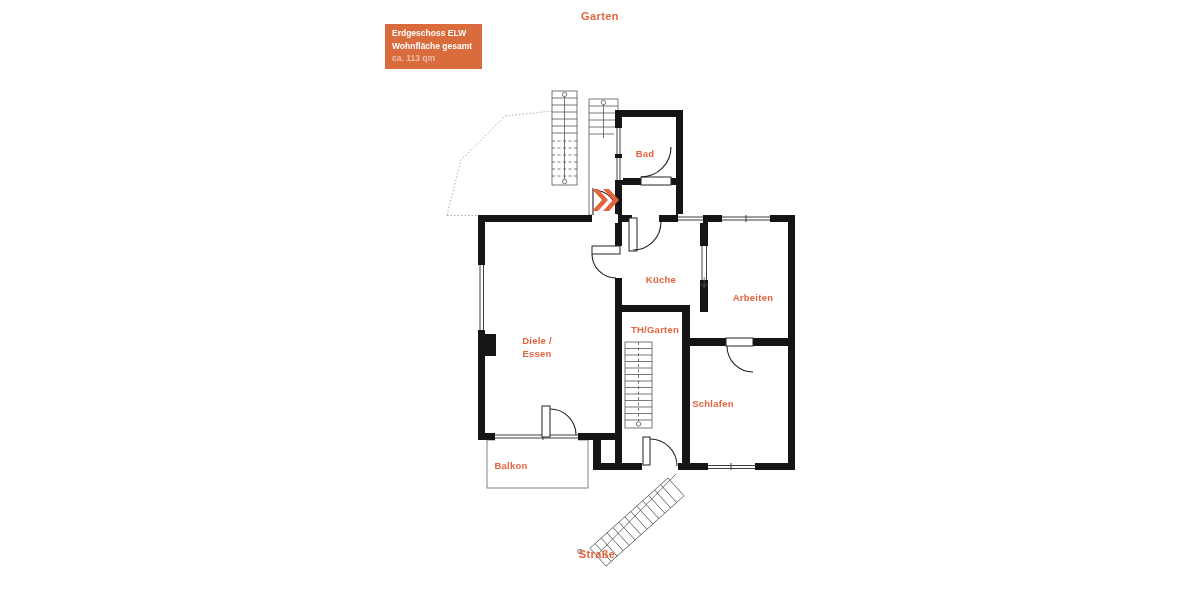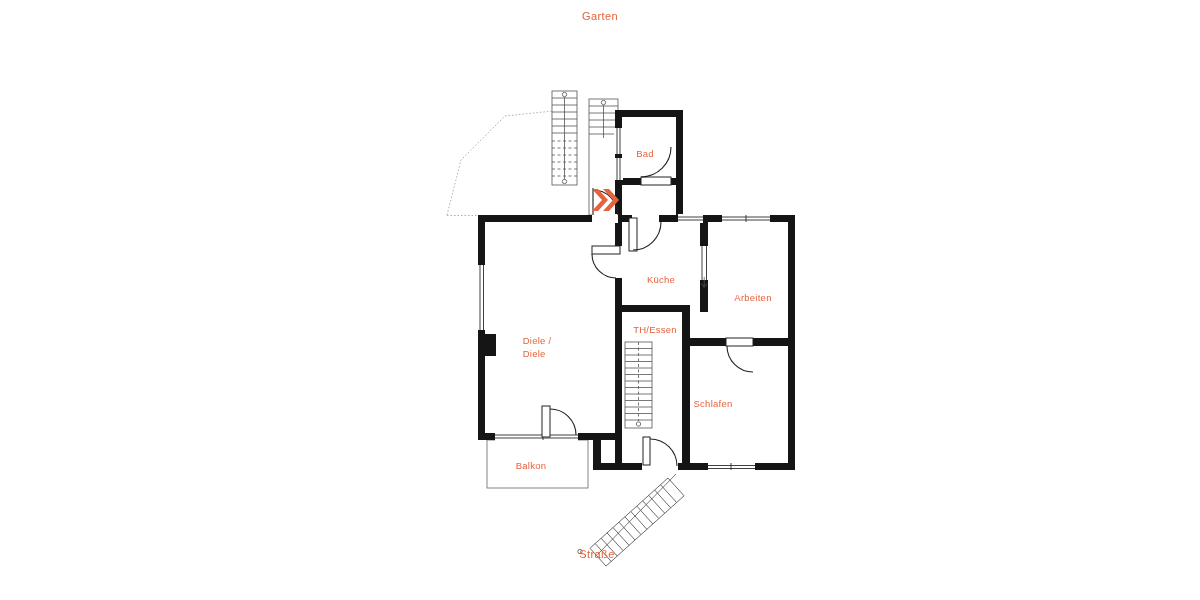--- a/index.html
+++ b/index.html
@@ -1,20 +1,20 @@
 <!DOCTYPE html>
 <html style="--accent: #E5633C; --info_box_bg: #D96B3C; --wall: #151515;"><head>
 <meta charset="utf-8">
 <style>
   html,body{margin:0;padding:0;background:#fff;}
   .stage{position:relative;width:1200px;height:600px;background:#fff;
          font-family:"Liberation Sans",sans-serif;overflow:hidden;}
   .stage svg{position:absolute;left:0;top:0;}
   .lbl{position:absolute;transform:translateX(-50%);color:var(--accent,#e5633c);
-       font-weight:normal;font-size:9.5px;letter-spacing:.25px;white-space:nowrap;text-align:left;}
+       font-weight:bold;font-size:9.5px;letter-spacing:.25px;white-space:nowrap;text-align:center;}
   .lbl.big{font-size:11px;letter-spacing:.4px;}
   .lbl.twoline{line-height:13px;}
   .infobox{position:absolute;left:385px;top:24px;width:97px;box-sizing:border-box;
            background:var(--info_box_bg,#d96b3c);color:#fff;font-size:8.5px;font-weight:bold;
            line-height:12.5px;padding:3px 7px 4px;}
   .infobox .sub{color:rgba(255,255,255,.55);}
   
   .wall{fill:var(--wall,#151515);stroke:none;}
   .opening{fill:#fff;stroke:none;}
   .thin{stroke:#555;stroke-width:.8;fill:none;}
@@ -147,28 +147,33 @@
       <path class="thin" d="M704.2,277V286"></path>
       <path class="thin" d="M701.5,283.5L704.2,287.5L707,283.5"></path>
     </g>
 
     <g>
       <path class="chev" d="M592,189 L598,189 L608,200 L598,211 L592,211 L602,200 Z"></path>
       <path class="chev" d="M603,189 L609,189 L619,200 L609,211 L603,211 L613,200 Z"></path>
     </g>
   </svg>
 
+  <div class="infobox">
+    <div>Erdgeschoss ELW</div>
+    <div>Wohnfläche gesamt</div>
+    <div class="sub">ca. 113 qm</div>
+  </div>
 
   <div class="lbl big" style="left:600px;top:10px">Garten</div>
   <div class="lbl big" style="left:597px;top:548px">Straße</div>
 
   <div class="lbl" style="left:645px;top:148px">Bad</div>
   <div class="lbl" style="left:661px;top:274px">Küche</div>
   <div class="lbl" style="left:753px;top:292px">Arbeiten</div>
-  <div class="lbl" style="left:655px;top:324px">TH/Essen</div>
+  <div class="lbl" style="left:655px;top:324px">TH/Garten</div>
   <div class="lbl twoline" style="left:537px;top:334px">
     <div>Diele /</div>
-    <div>Diele</div>
+    <div>Essen</div>
   </div>
   <div class="lbl" style="left:713px;top:398px">Schlafen</div>
-  <div class="lbl" style="left:531px;top:460px">Balkon</div>
+  <div class="lbl" style="left:511px;top:460px">Balkon</div>
 
 </div>
 
 </body></html>

